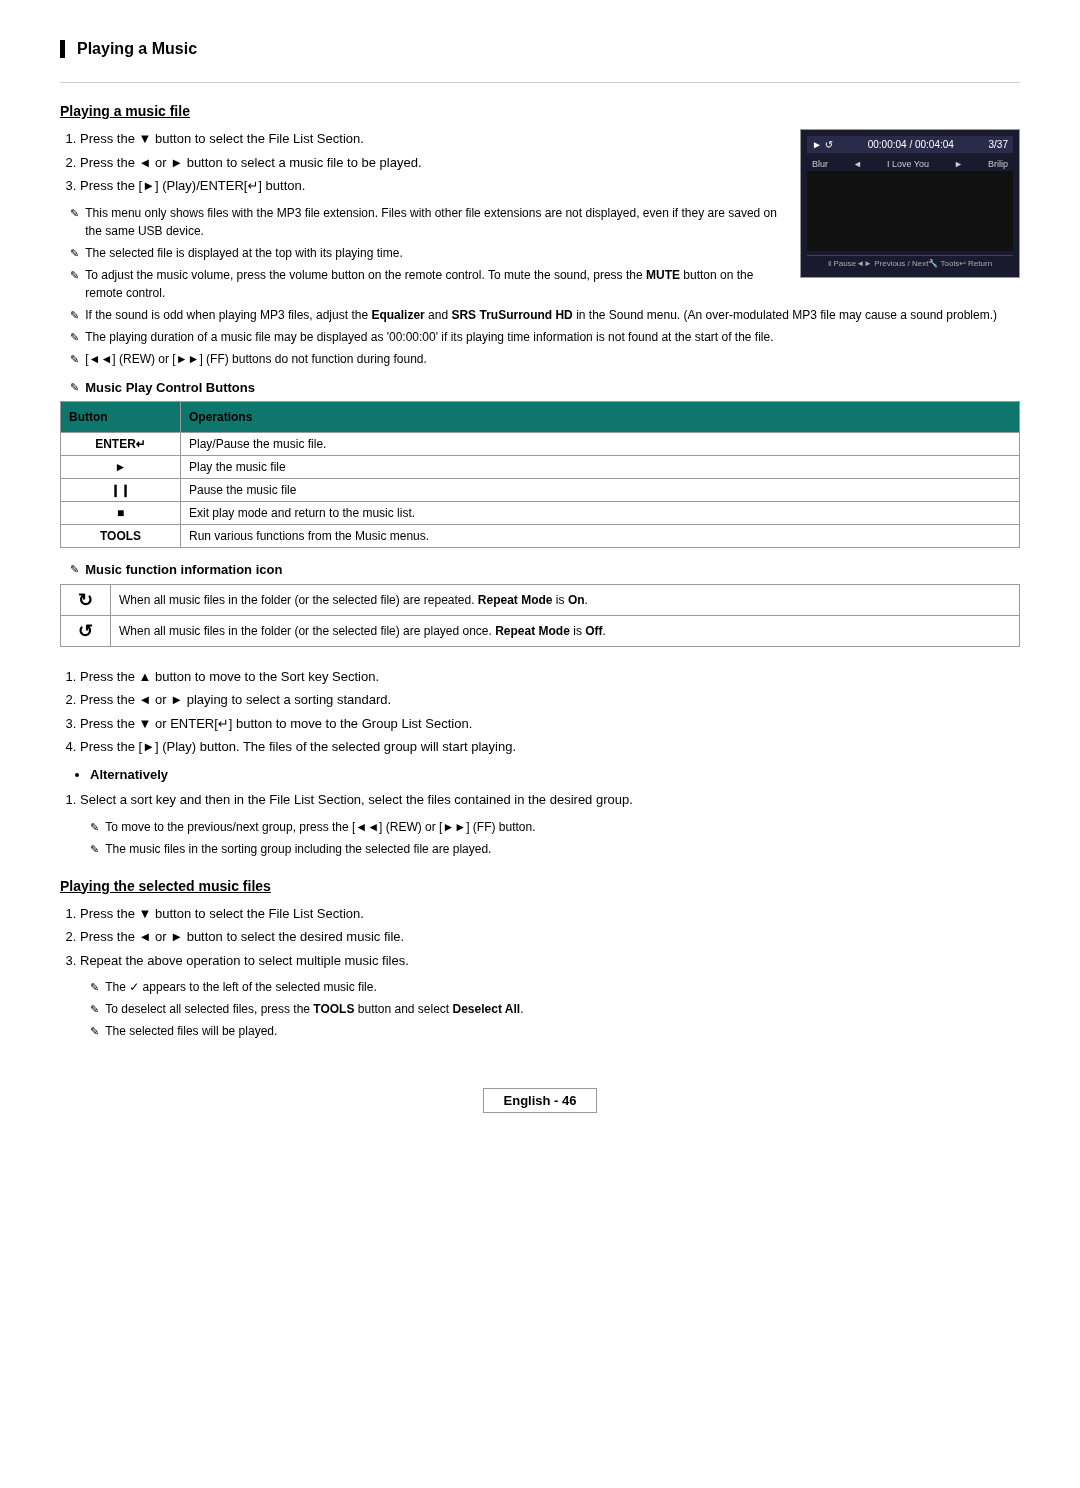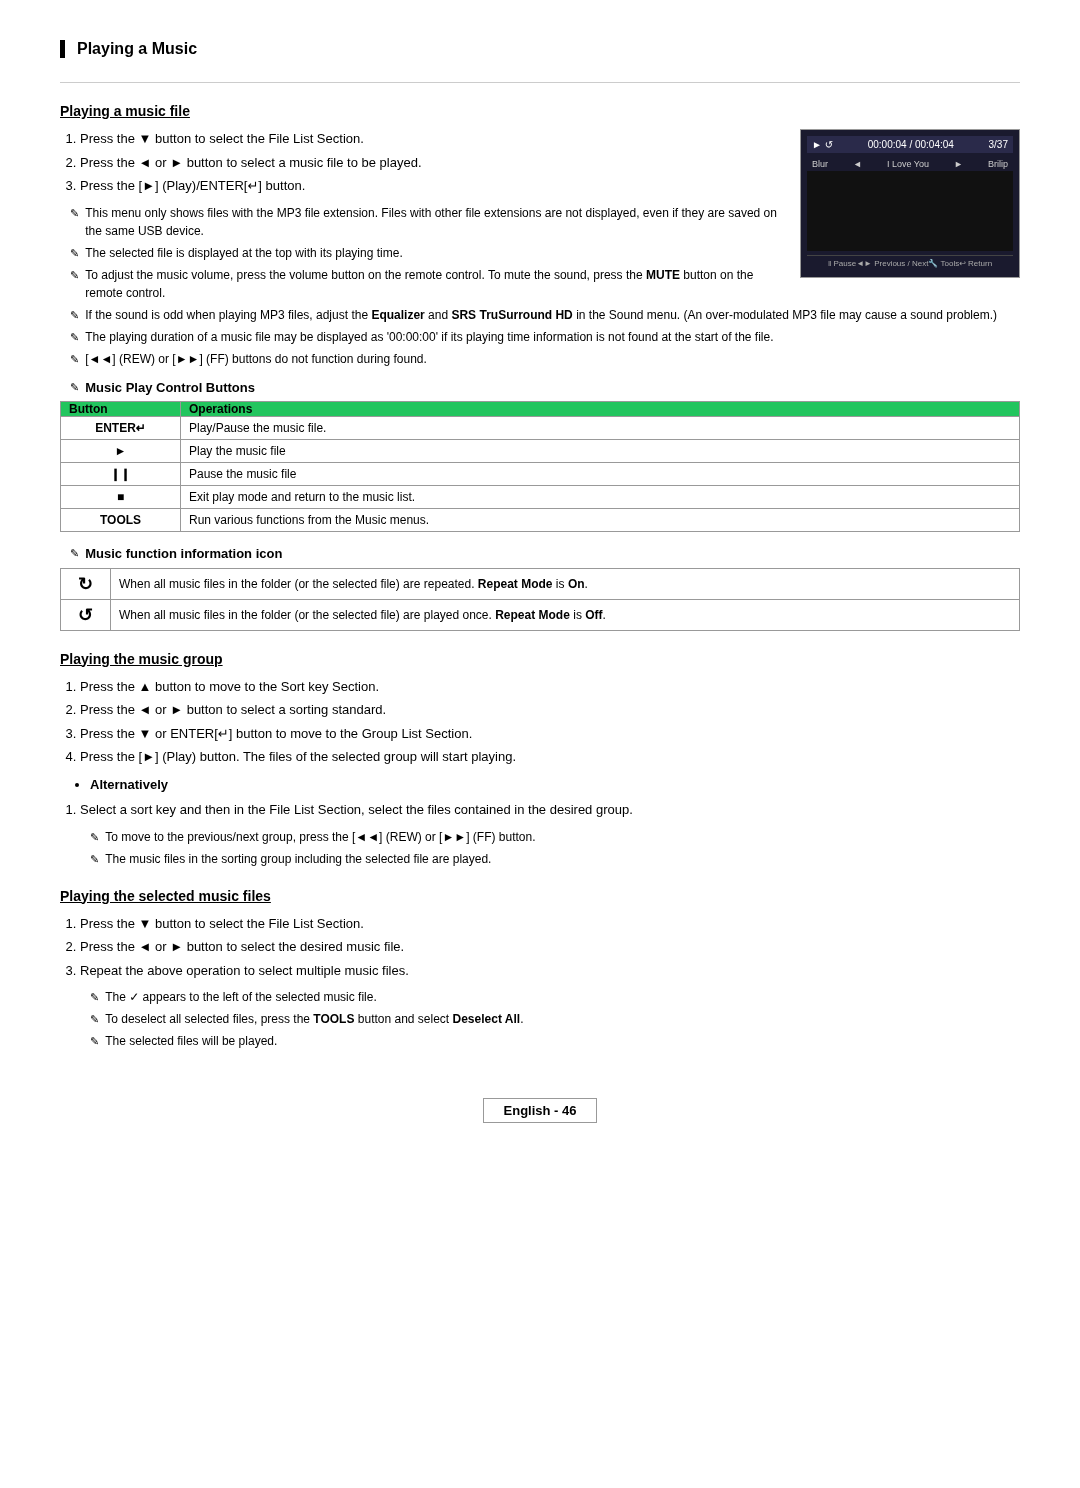--- a/index.html
+++ b/index.html
@@ -109,23 +109,23 @@
     .note-text {
       font-size: 12px;
     }
     table {
       width: 100%;
       border-collapse: collapse;
       margin-bottom: 12px;
       font-size: 12px;
     }
     table th {
-      background: #22c55e;
-      border: 1px solid #999;
-      padding: 0 8px;
+      background: #0f766e;
+      border: 1px solid #999;
+      padding: 8px 8px;
       text-align: left;
     }
     table td {
       border: 1px solid #999;
       padding: 4px 8px;
       text-align: left;
     }
     table td:first-child {
       text-align: center;
       font-weight: bold;
@@ -289,24 +289,23 @@
         <tr>
           <td style="font-size:18px;">↺</td>
           <td>When all music files in the folder (or the selected file) are played once. <b>Repeat Mode</b> is <b>Off</b>.</td>
         </tr>
       </tbody>
     </table>
   </div>
 </div>
 
 <div class="section">
-  <div class="section-title">Playing the music group</div>
   <ol>
     <li>Press the ▲ button to move to the Sort key Section.</li>
-    <li>Press the ◄ or ► button to select a sorting standard.</li>
+    <li>Press the ◄ or ► playing to select a sorting standard.</li>
     <li>Press the ▼ or ENTER[↵] button to move to the Group List Section.</li>
     <li>Press the [►] (Play) button. The files of the selected group will start playing.</li>
   </ol>
 
   <ul style="list-style:disc; padding-left:30px; margin-bottom:6px;">
     <li><b>Alternatively</b></li>
   </ul>
 
   <ol>
     <li>Select a sort key and then in the File List Section, select the files contained in the desired group.</li>

